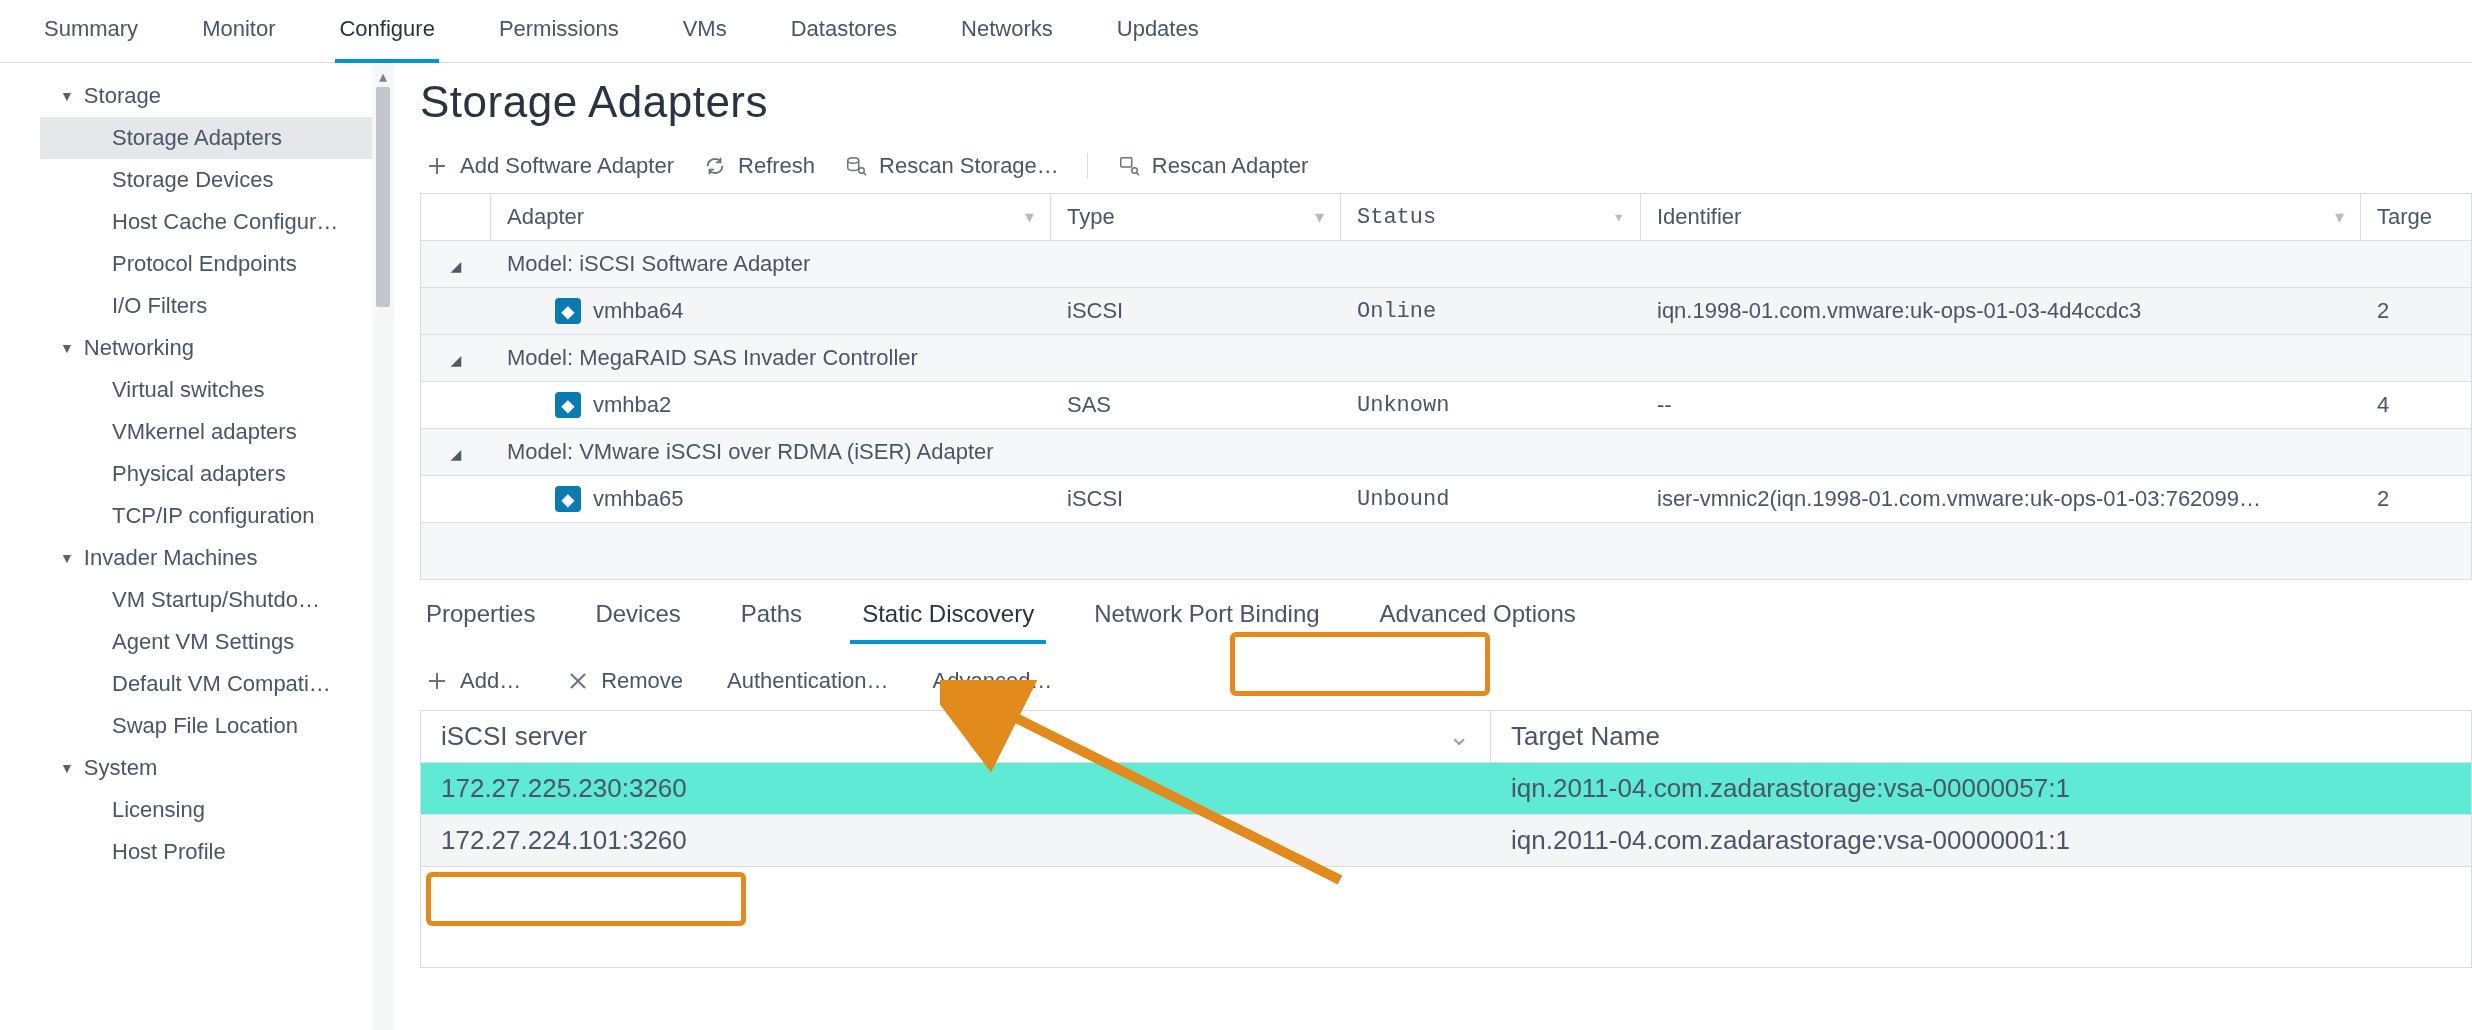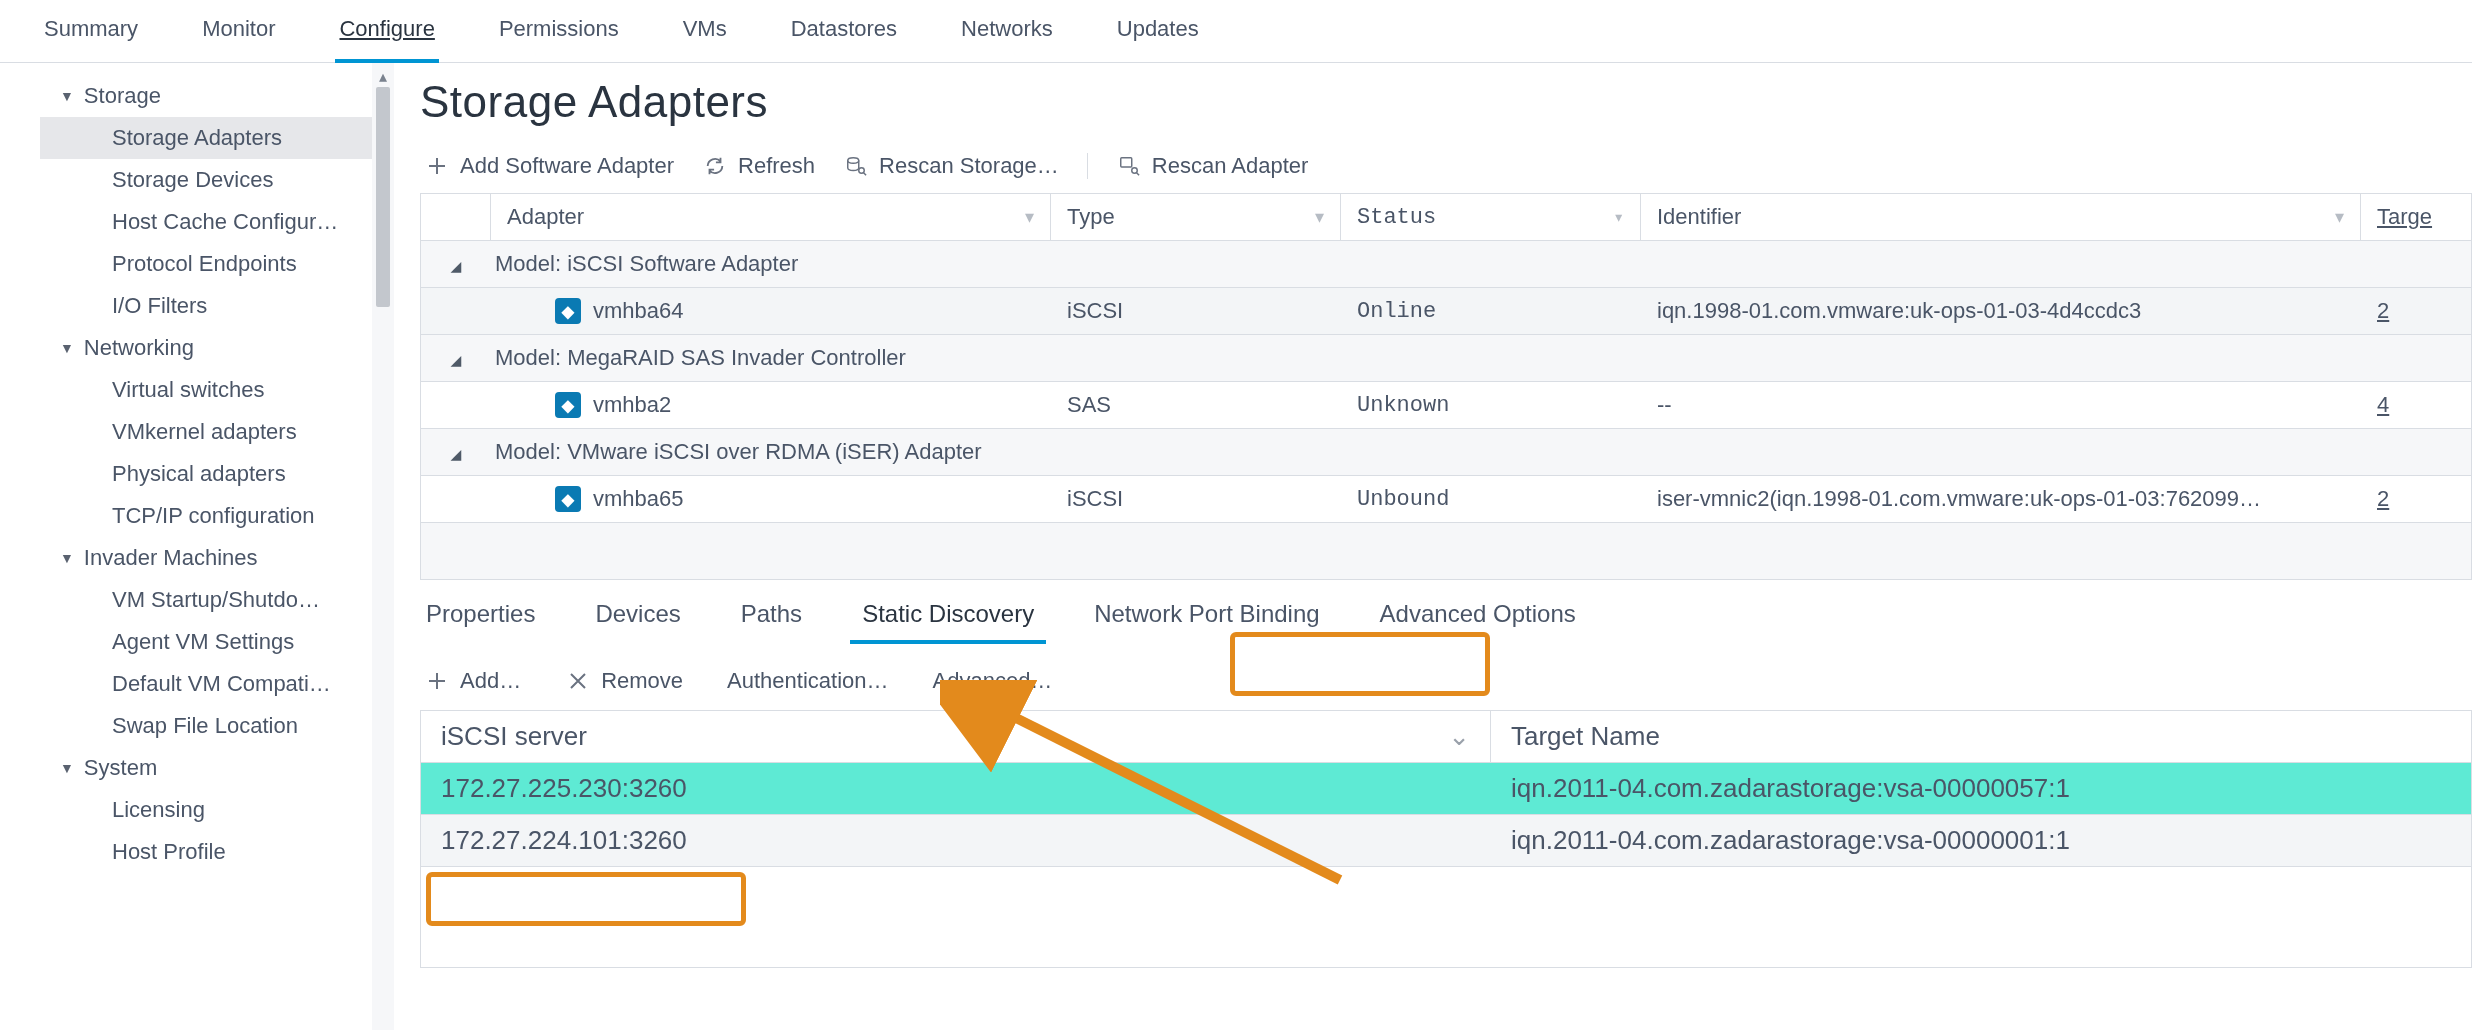--- a/index.html
+++ b/index.html
@@ -16,21 +16,21 @@
     --hi:#e38a1c;
   }
   *{box-sizing:border-box;}
   html,body{margin:0;padding:0;background:var(--bg);color:var(--text);
     font-family:"Segoe UI","Helvetica Neue",Arial,sans-serif;font-size:22px;}
   body{width:2472px;height:1030px;overflow:hidden;position:relative;}
 
   
   .top-tabs{display:flex;gap:56px;padding:8px 0 0 40px;border-bottom:1px solid var(--border);}
   .top-tab{padding:8px 4px 20px 4px;color:var(--text);cursor:pointer;position:relative;}
-  .top-tab.active{color:var(--text-dark);text-decoration:underline;}
+  .top-tab.active{color:var(--text-dark);}
   .top-tab.active::after{content:"";position:absolute;left:0;right:0;bottom:-1px;height:4px;background:var(--accent);}
 
   .body{display:flex;height:calc(100% - 62px);}
 
   
   .side{width:394px;flex:none;display:flex;}
   .side-tree{flex:1;padding-top:12px;padding-left:40px;overflow:hidden;}
   .side-scroll{width:22px;background:var(--bg-alt);position:relative;}
   .side-scroll .up{position:absolute;top:4px;left:0;right:0;text-align:center;color:#7a828e;font-size:16px;}
   .side-scroll .thumb{position:absolute;top:24px;left:4px;right:4px;height:220px;background:var(--scroll);border-radius:2px;}
@@ -54,29 +54,29 @@
   .ghead{display:flex;background:var(--bg);border-bottom:1px solid var(--border);align-items:stretch;}
   .gh{padding:10px 16px;color:var(--text);font-weight:400;border-right:1px solid var(--border);position:relative;display:flex;align-items:center;justify-content:space-between;}
   .gh:last-child{border-right:none;}
   .gh .filt{color:#b6bcc4;font-size:18px;}
 
   .col-expand{width:70px;flex:none;}
   .col-adapter{width:560px;flex:none;}
   .col-type{width:290px;flex:none;}
   .col-status{width:300px;flex:none;font-family:Liberation Mono, monospace;}
   .col-ident{flex:1;min-width:0;}
-  .col-target{width:110px;flex:none;text-align:left;text-decoration:underline;}
+  .col-target{width:110px;flex:none;text-align:left;}
 
   .grow{display:flex;align-items:center;border-bottom:1px solid var(--border);}
   .gcell{padding:10px 16px;white-space:nowrap;overflow:hidden;text-overflow:ellipsis;}
   .grow.group{background:var(--bg-alt);}
   .grow.data{background:#fff;}
   .grow.data.alt{background:var(--bg-row);}
   .grow.group .gcell{color:var(--text);}
-  .model-label{padding-left:4px;}
+  .model-label{padding-left:4px;margin-left:12px;}
   .adapter-cell{display:flex;align-items:center;gap:12px;padding-left:64px;}
   .adapter-icon{width:26px;height:26px;background:#0a7ab3;border-radius:4px;display:inline-flex;align-items:center;justify-content:center;color:#fff;font-size:16px;font-weight:700;}
   .caret-sm{font-size:14px;color:#4f5a68;}
 
   .grid-spacer{height:56px;background:var(--bg-alt);}
 
   
   .dtabs{display:flex;gap:48px;padding:10px 0 0 0;align-items:flex-end;}
   .dtab{padding:10px 6px 16px 6px;color:var(--text);cursor:pointer;position:relative;font-size:24px;}
   .dtab.active{color:var(--text-dark);}

